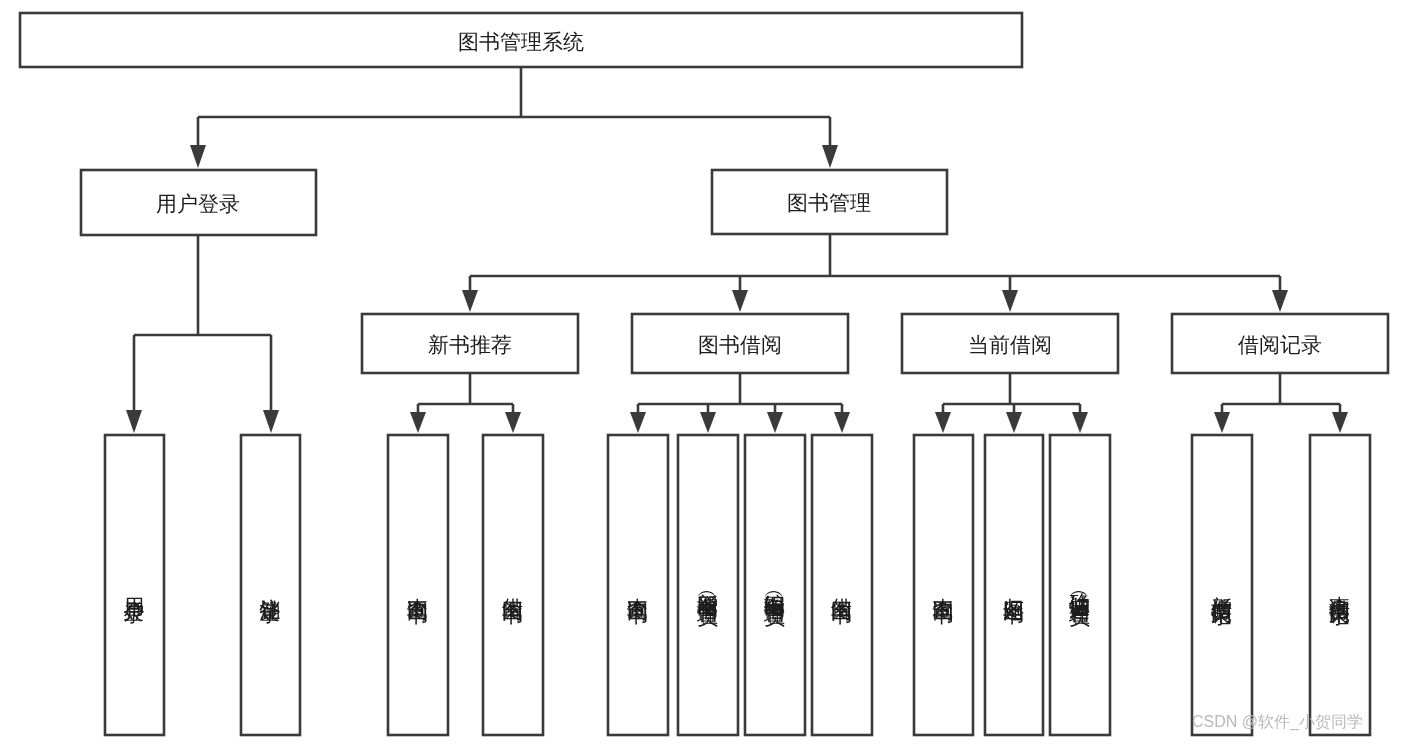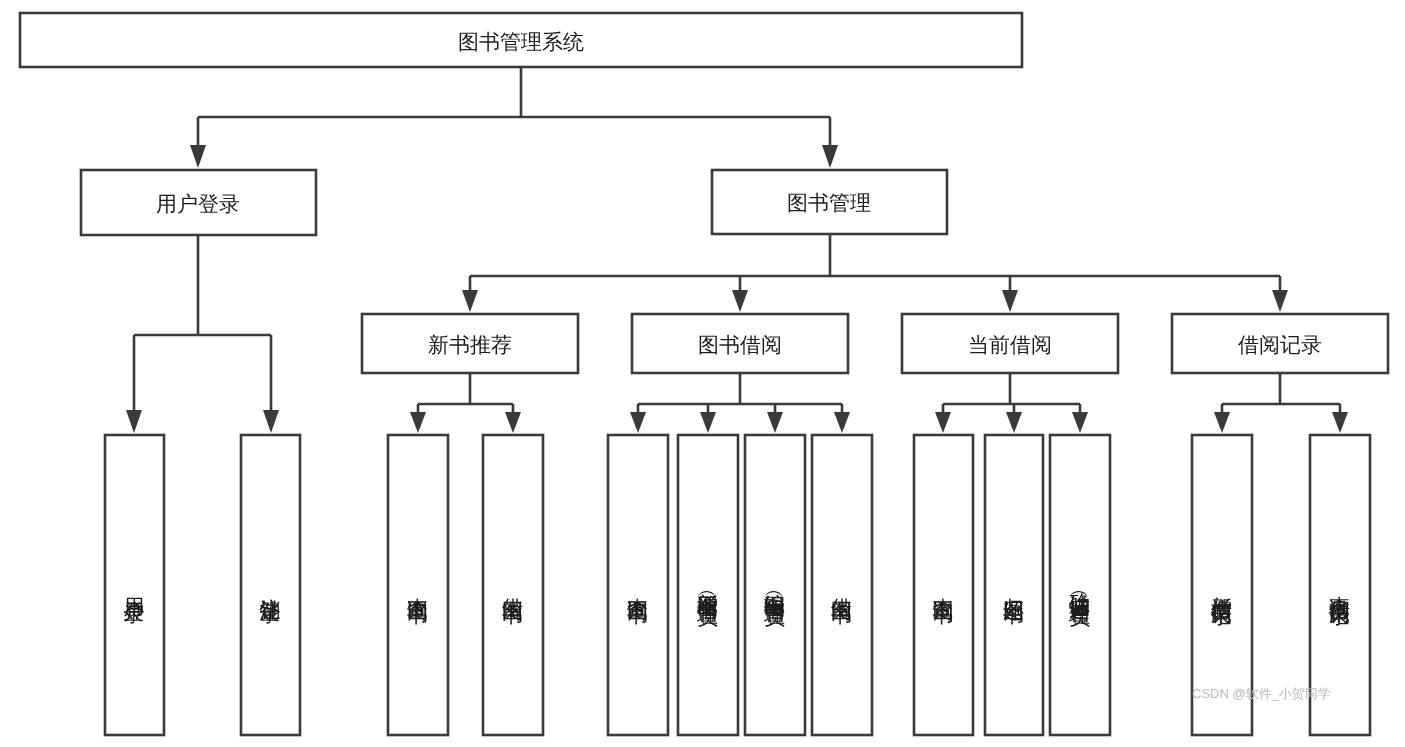--- a/index.html
+++ b/index.html
@@ -62,25 +62,25 @@
     display: flex;
     align-items: center;
     justify-content: center;
     text-align: center;
     white-space: nowrap;
     pointer-events: none;
   }
   .watermark {
     position: absolute;
     font-family: "Liberation Sans", "DejaVu Sans", sans-serif;
-    font-size: 13px;
+    font-size: 16px;
     color: #b9b9b9;
     white-space: nowrap;
     left: 1192px;
-    top: 685px;
+    top: 712px;
   }
 </style>
 </head>
 <body>
 
 <div id="diagram-root">
 
   <svg id="flow-svg" viewBox="0 0 1405 747" xmlns="http://www.w3.org/2000/svg">
 
     <g>

